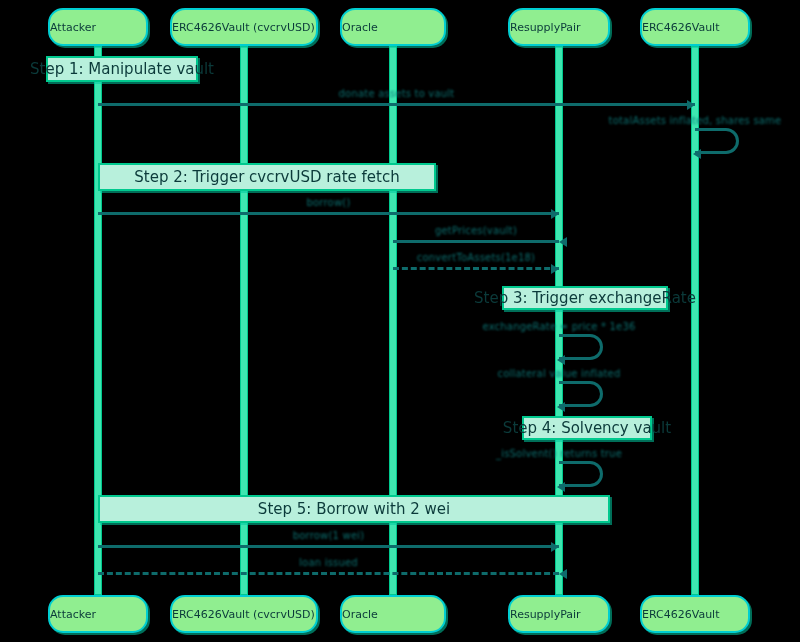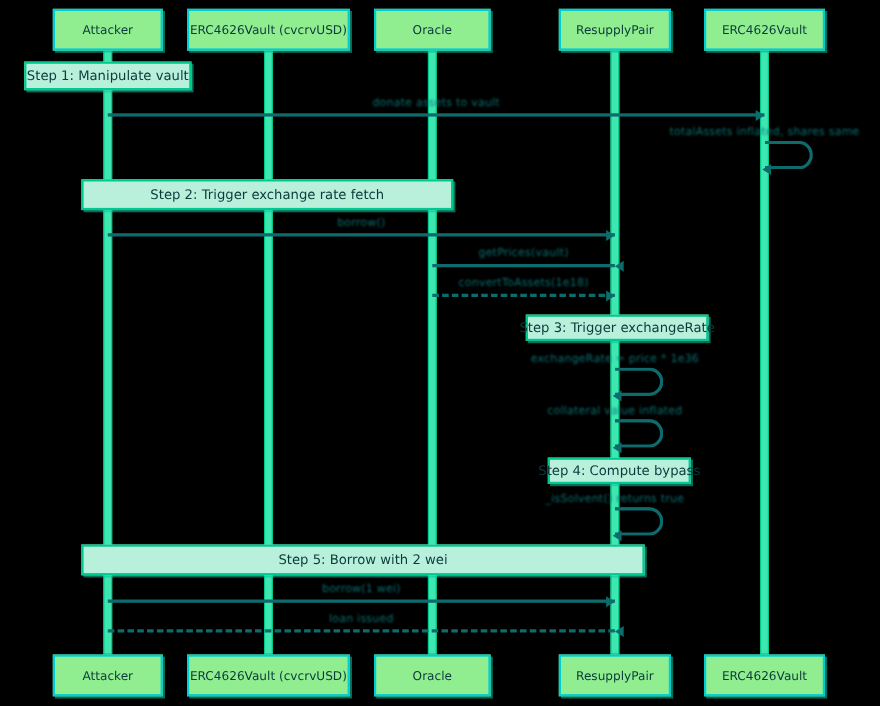--- a/index.html
+++ b/index.html
@@ -21,24 +21,23 @@
     width: 800px;
     height: 642px;
   }
 
   
   .participant {
     position: absolute;
     box-sizing: border-box;
     background: #90EE90;
     border: 2px solid #00CED1;
-    border-radius: 0;
+    border-radius: 15px;
     display: flex;
     align-items: center;
-    justify-content: center;
     color: #0b3a3a;
     font-size: 11px;
     font-family: "DejaVu Sans", sans-serif;
     box-shadow: 2px 2px 0 rgba(0, 200, 160, 0.55);
     white-space: nowrap;
     z-index: 6;
   }
 
   
   .lifeline {
@@ -59,25 +58,26 @@
   
   .note {
     position: absolute;
     box-sizing: border-box;
     background: #b8f0dc;
     border: 2px solid #00c98e;
     display: flex;
     align-items: center;
     justify-content: center;
     color: #0b3a3a;
-    font-size: 12px;
+    font-size: 15px;
     font-family: "DejaVu Sans", sans-serif;
     box-shadow: 2px 2px 0 rgba(0, 200, 160, 0.55);
     white-space: nowrap;
     z-index: 7;
+    margin-left: 24px;
   }
 
   
   .msg-line {
     position: absolute;
     height: 0;
     border-top: 3px solid #0e6b6b;
     z-index: 4;
   }
   .msg-line.dashed {
@@ -187,24 +187,24 @@
     <div class="msg-line" style="left: 98px; top: 545px; width: 461px;"></div>
     <div class="msg-head right" style="left: 551px; top: 542px;"></div>
     <div class="msg-label" style="left: 218.5px; top: 530px; width: 220px;">borrow(1 wei)</div>
     <div class="msg-line dashed" style="left: 98px; top: 572px; width: 461px;"></div>
     <div class="msg-head left" style="left: 559px; top: 569px;"></div>
     <div class="msg-label" style="left: 218.5px; top: 557px; width: 220px;">loan issued</div>
     <div class="note" style="left: 22px; top: 56px; width: 152px; height: 26px;">
       <span>Step 1: Manipulate vault</span>
     </div>
     <div class="note" style="left: 74px; top: 163px; width: 338px; height: 28px;">
-      <span>Step 2: Trigger exchange rate fetch</span>
+      <span>Step 2: Trigger cvcrvUSD rate fetch</span>
     </div>
     <div class="note" style="left: 478px; top: 286px; width: 166px; height: 24px;">
       <span>Step 3: Trigger exchangeRate</span>
     </div>
     <div class="note" style="left: 498px; top: 416px; width: 130px; height: 24px;">
-      <span>Step 4: Compute bypass</span>
+      <span>Step 4: Solvency vault</span>
     </div>
     <div class="note" style="left: 74px; top: 495px; width: 512px; height: 28px;">
       <span>Step 5: Borrow with 2 wei</span>
     </div>
   </div>
 
 </body></html>

